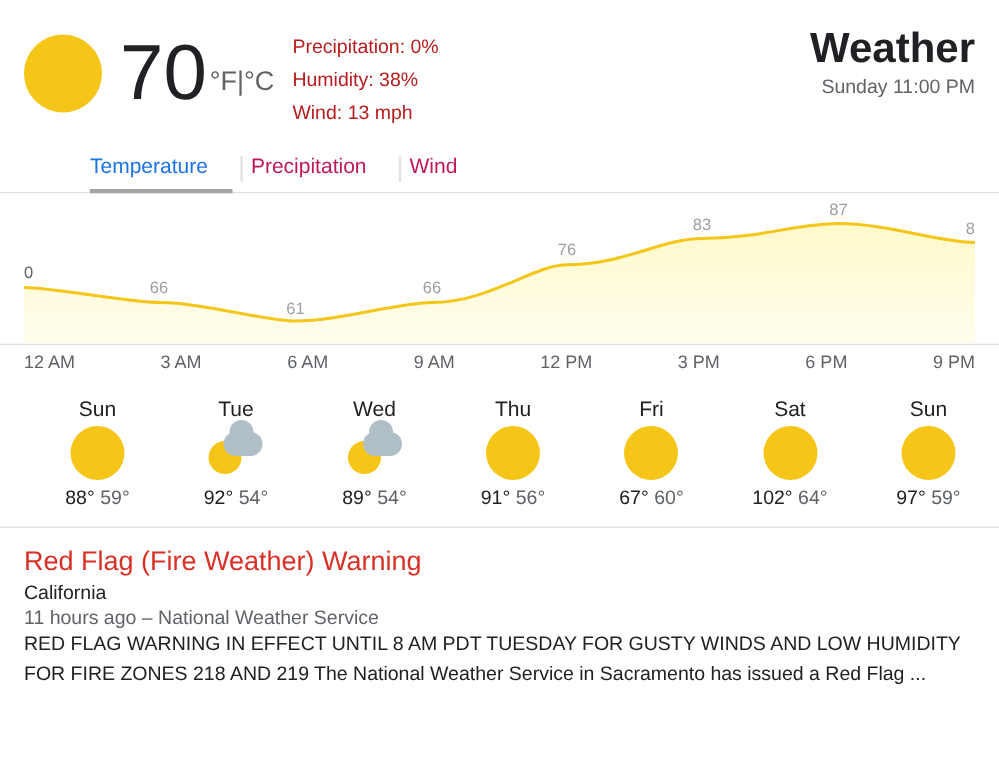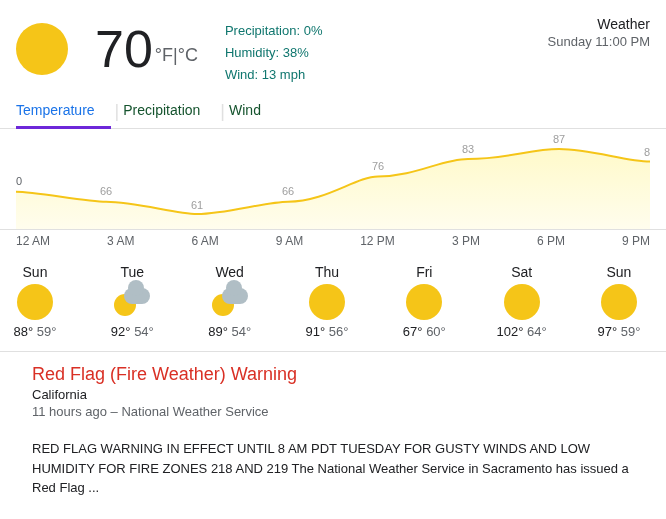--- a/index.html
+++ b/index.html
@@ -14,21 +14,21 @@
     
     .weather-header {
       display: flex;
       align-items: flex-start;
       justify-content: space-between;
       padding: 12px 16px 8px 16px;
     }
     .weather-left {
       display: flex;
       align-items: center;
-      gap: 27px;
+      gap: 12px;
     }
     .sun-icon {
       width: 52px;
       height: 52px;
       background: #F5C518;
       border-radius: 50%;
       flex-shrink: 0;
     }
     .temp-display {
       font-size: 52px;
@@ -37,59 +37,60 @@
       line-height: 1;
     }
     .temp-unit {
       font-size: 18px;
       color: #5f6368;
       vertical-align: super;
       margin-left: 2px;
     }
     .weather-details {
       font-size: 13px;
-      color: #0f766e;
+      color: #b91c1c;
       line-height: 1.7;
       padding-top: 8px;
     }
     .weather-right {
       text-align: right;
       padding-top: 4px;
     }
     .weather-right .title {
-      font-size: 14px;
-      font-weight: 400;
+      font-size: 28px;
+      font-weight: 700;
       color: #202124;
     }
     .weather-right .subtitle {
       font-size: 13px;
       color: #5f6368;
       line-height: 1.6;
     }
 
     
     .tabs {
       display: flex;
       align-items: center;
       border-bottom: 1px solid #e0e0e0;
       padding: 0 16px;
       gap: 0;
     }
     .tab {
       font-size: 14px;
-      color: #14532d;
+      color: #be185d;
       padding: 8px 16px 8px 0;
       cursor: pointer;
       border-bottom: 3px solid transparent;
       margin-bottom: -1px;
     }
     .tab.active {
       color: #1a73e8;
-      border-bottom: 3px solid #6d28d9;
+      border-bottom: 3px solid #a3a3a3;
       font-weight: 500;
+      margin-left: 44px;
     }
     .tab-divider {
       color: #e0e0e0;
       margin: 0 4px;
       font-size: 18px;
     }
 
     
     .chart-area {
       position: relative;
@@ -111,21 +112,21 @@
       color: #5f6368;
       border-top: 1px solid #e0e0e0;
       padding-top: 4px;
       margin-bottom: 8px;
     }
 
     
     .day-forecast {
       display: flex;
       justify-content: space-between;
-      padding: 8px 12px 12px 0;
+      padding: 8px 12px 12px 30px;
       border-bottom: 1px solid #e0e0e0;
     }
     .day-item {
       display: flex;
       flex-direction: column;
       align-items: center;
       gap: 4px;
       min-width: 70px;
     }
     .day-name {
@@ -178,37 +179,37 @@
       width: 16px;
       height: 16px;
       background: #b0bec5;
       border-radius: 50%;
       top: -8px;
       left: 4px;
     }
 
     
     .alert-section {
-      padding: 12px 16px 8px 32px;
+      padding: 12px 16px 8px 16px;
     }
     .alert-title {
       font-size: 18px;
       color: #d93025;
       font-weight: 400;
       margin-bottom: 2px;
     }
     .alert-location {
       font-size: 13px;
       color: #202124;
       margin-bottom: 2px;
     }
     .alert-source {
       font-size: 13px;
       color: #5f6368;
-      margin-bottom: 20px;
+      margin-bottom: 0;
     }
     .alert-body {
       font-size: 13px;
       color: #202124;
       line-height: 1.5;
     }
   </style>
 </head>
 <body>
 

